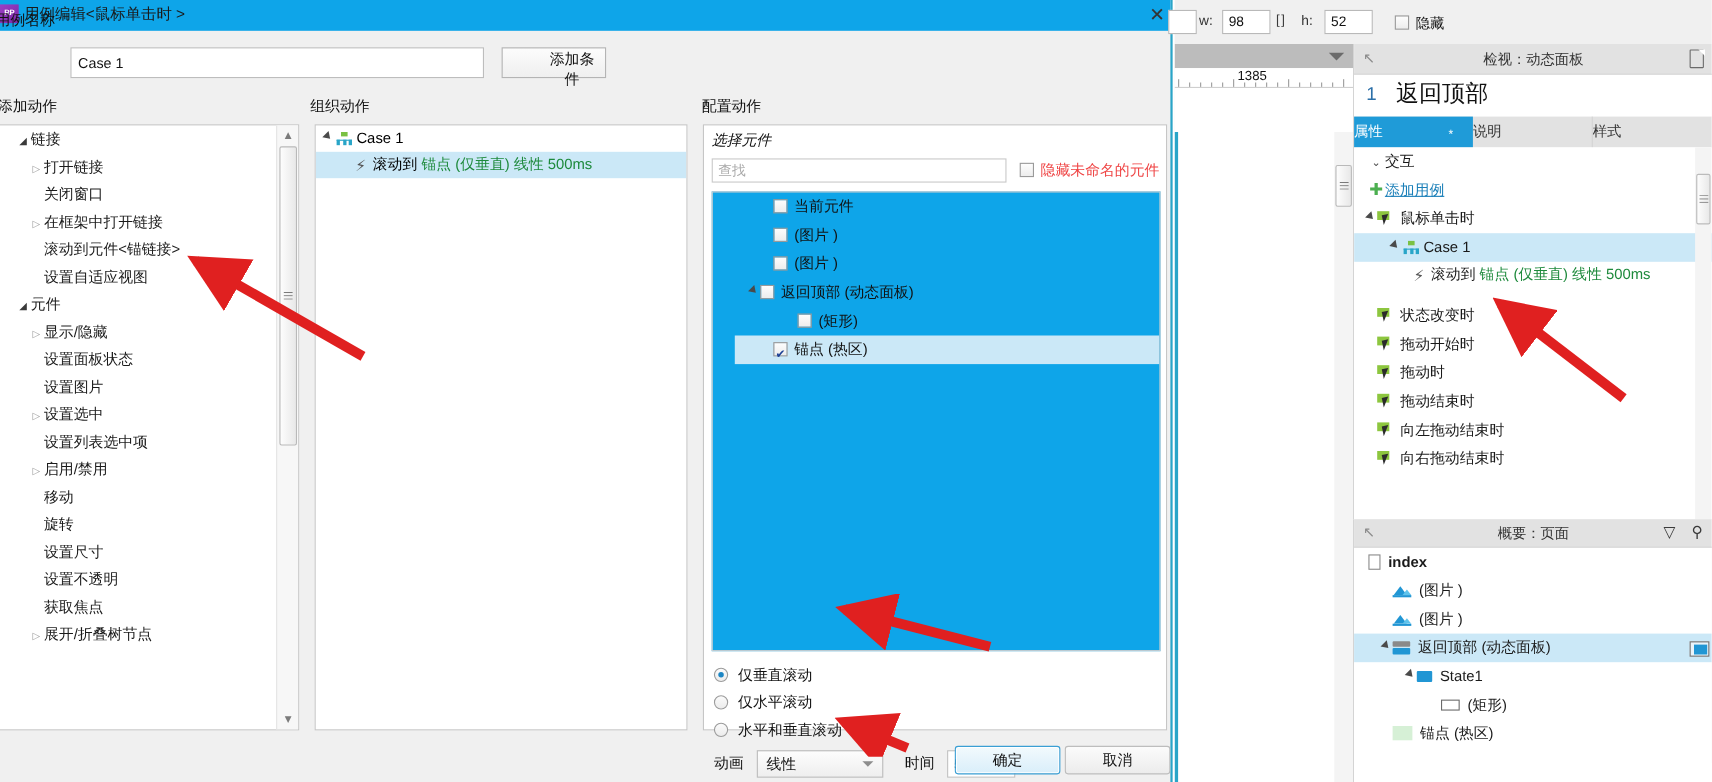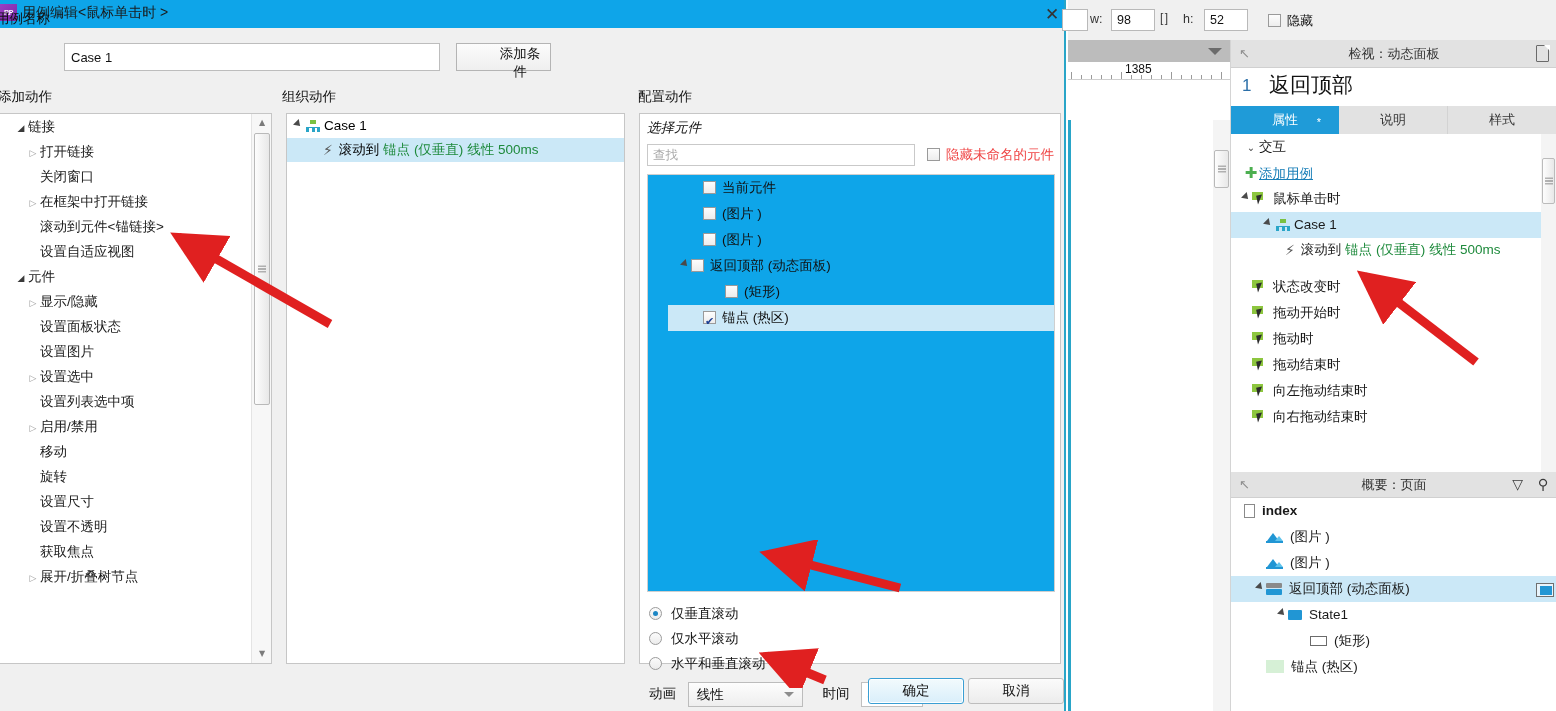--- a/index.html
+++ b/index.html
@@ -327,21 +327,21 @@
     position:absolute; left:11px; top:8px; font-size:17px; color:#2b6fa8;
   }
   #insp-name {
     position:absolute; left:38px; top:3px; font-size:21px; color:#111;
   }
   #insp-tabs {
     position:absolute; left:0; top:66px; width:326px; height:28px;
     background:#e2e2e2; display:flex;
   }
   .insp-tab {
-    flex:1; text-align:center; line-height:28px; font-size:13px;
+    flex:1; line-height:28px; font-size:13px;
     color:#333; cursor:pointer; position:relative;
     border-right:1px solid #d3d3d3;
   }
   .insp-tab.active { background:#1f9bd8; color:#fff; border-right:none; }
   .insp-tab .star {
     position:absolute; right:18px; top:2px; font-size:11px;
   }
   #insp-body {
     position:absolute; left:0; top:94px; width:326px; height:338px;
     background:#fff; overflow:hidden;

